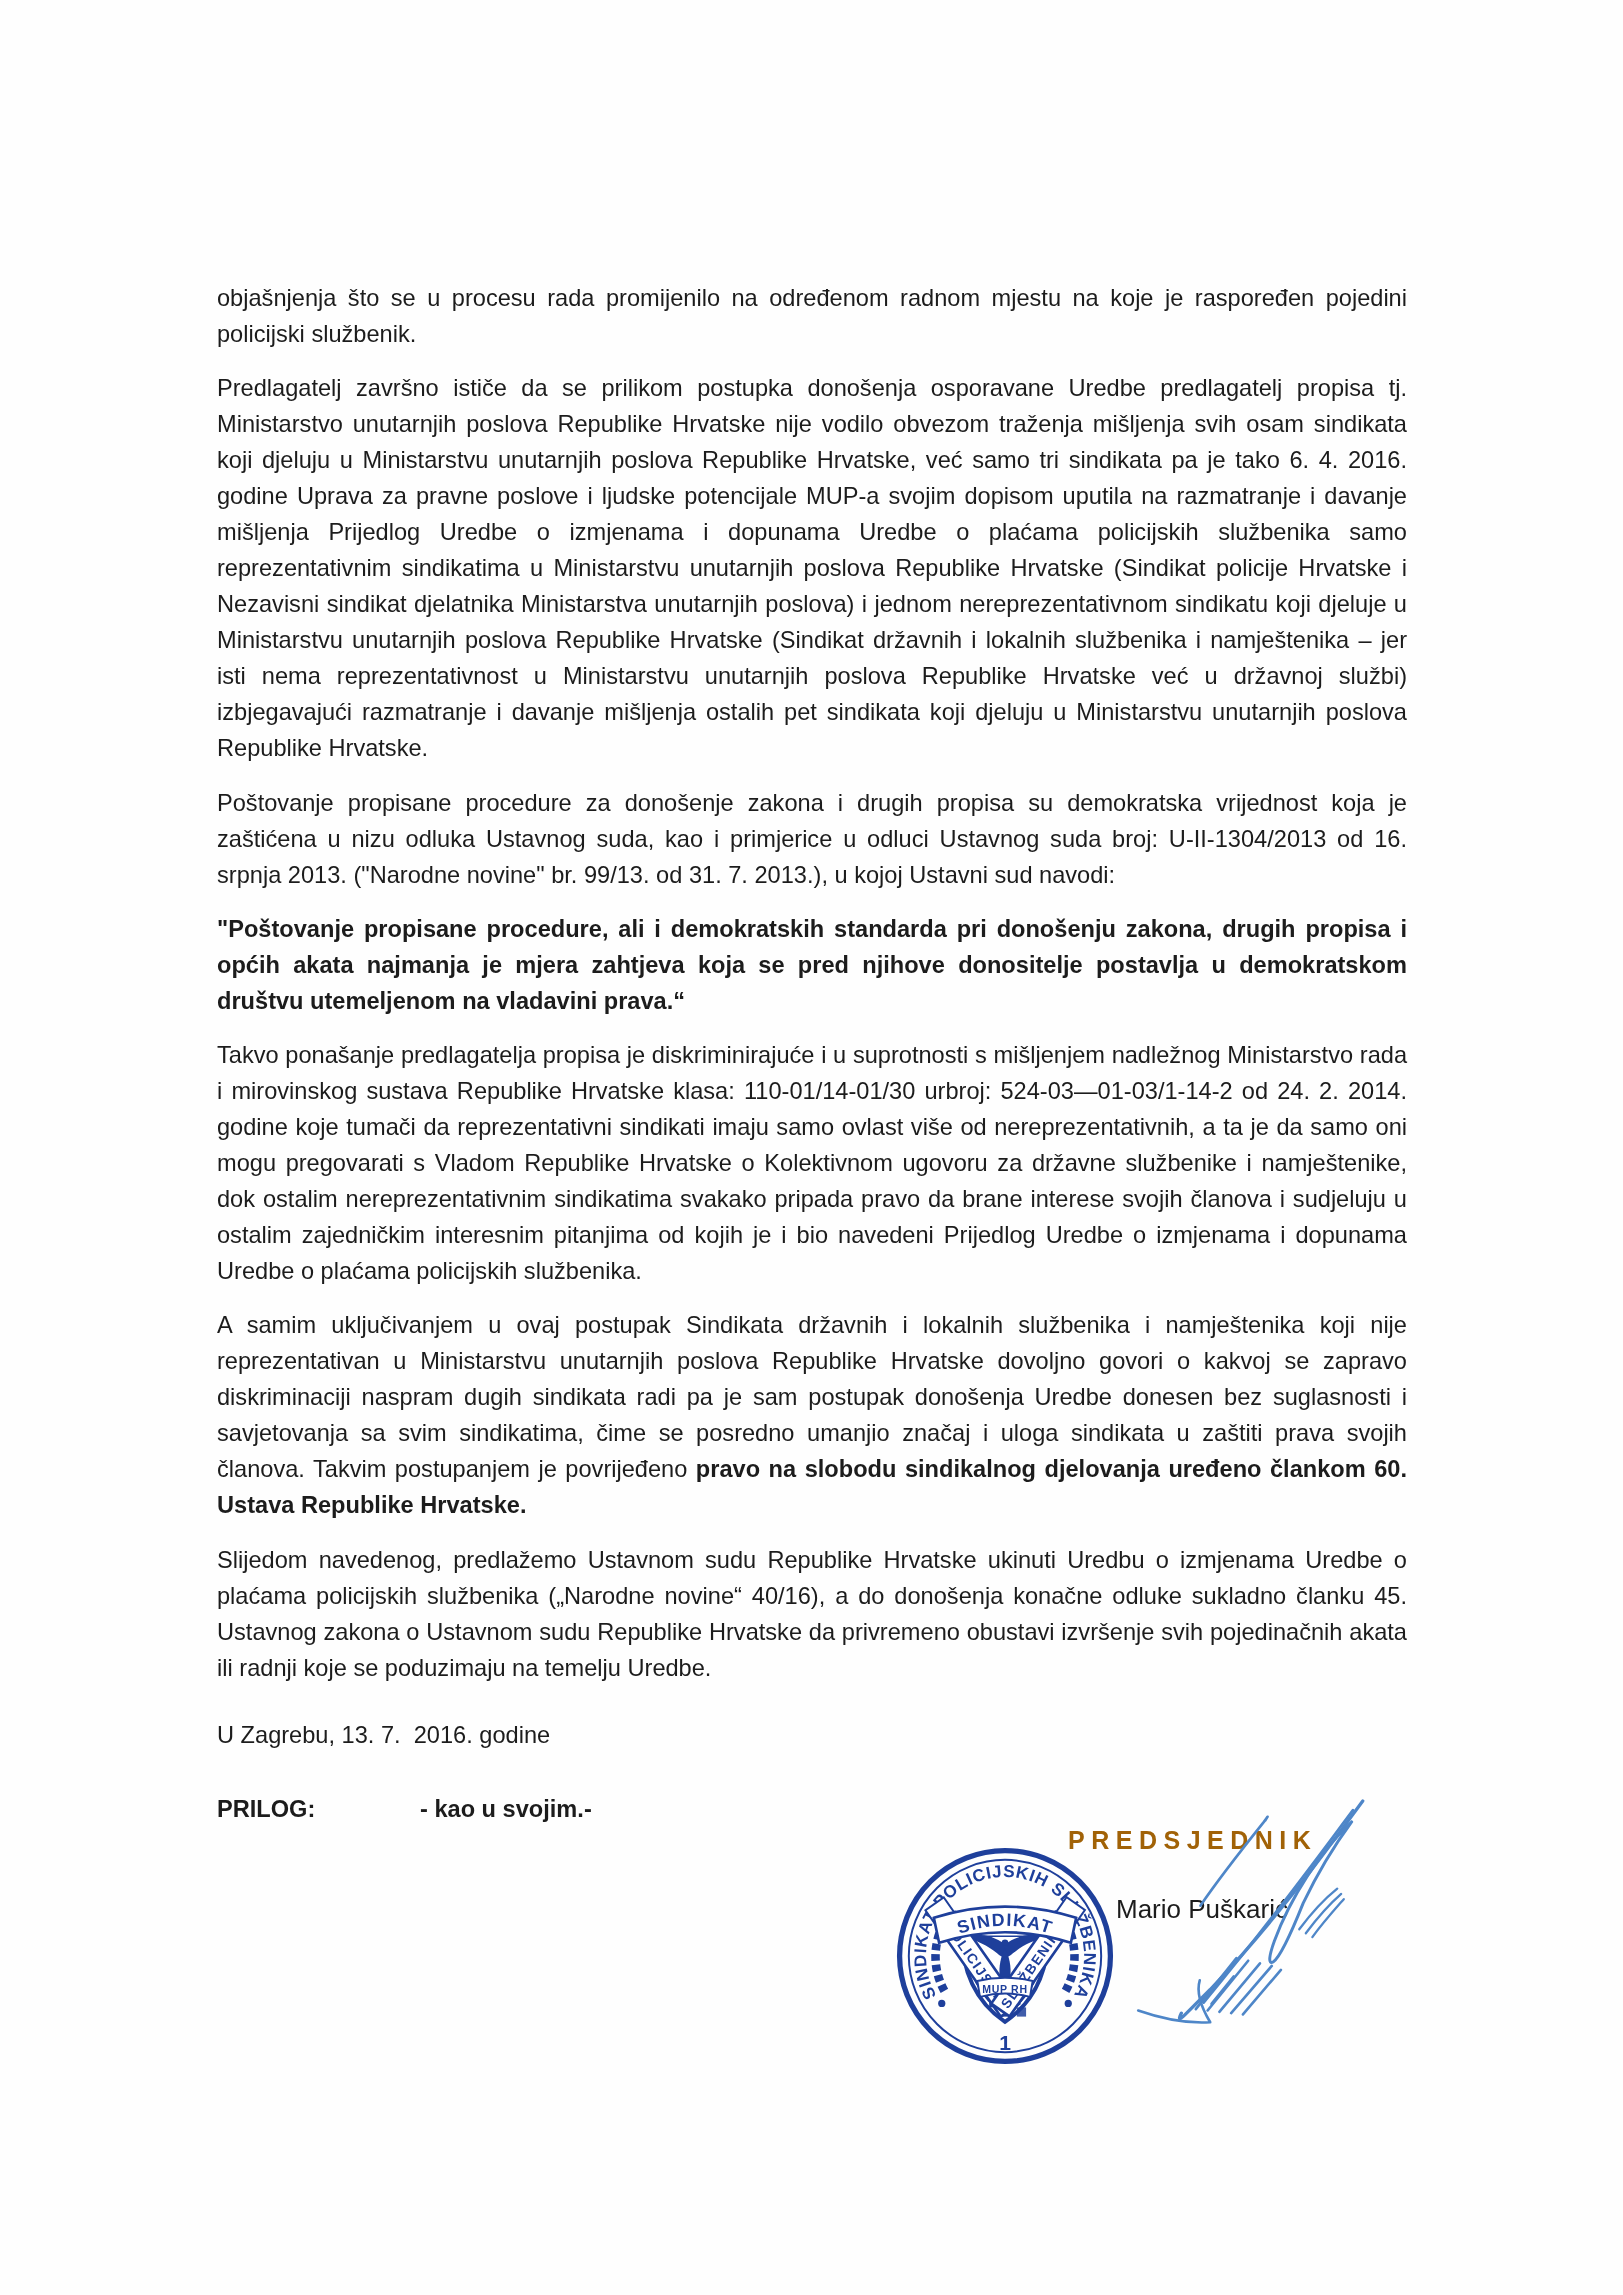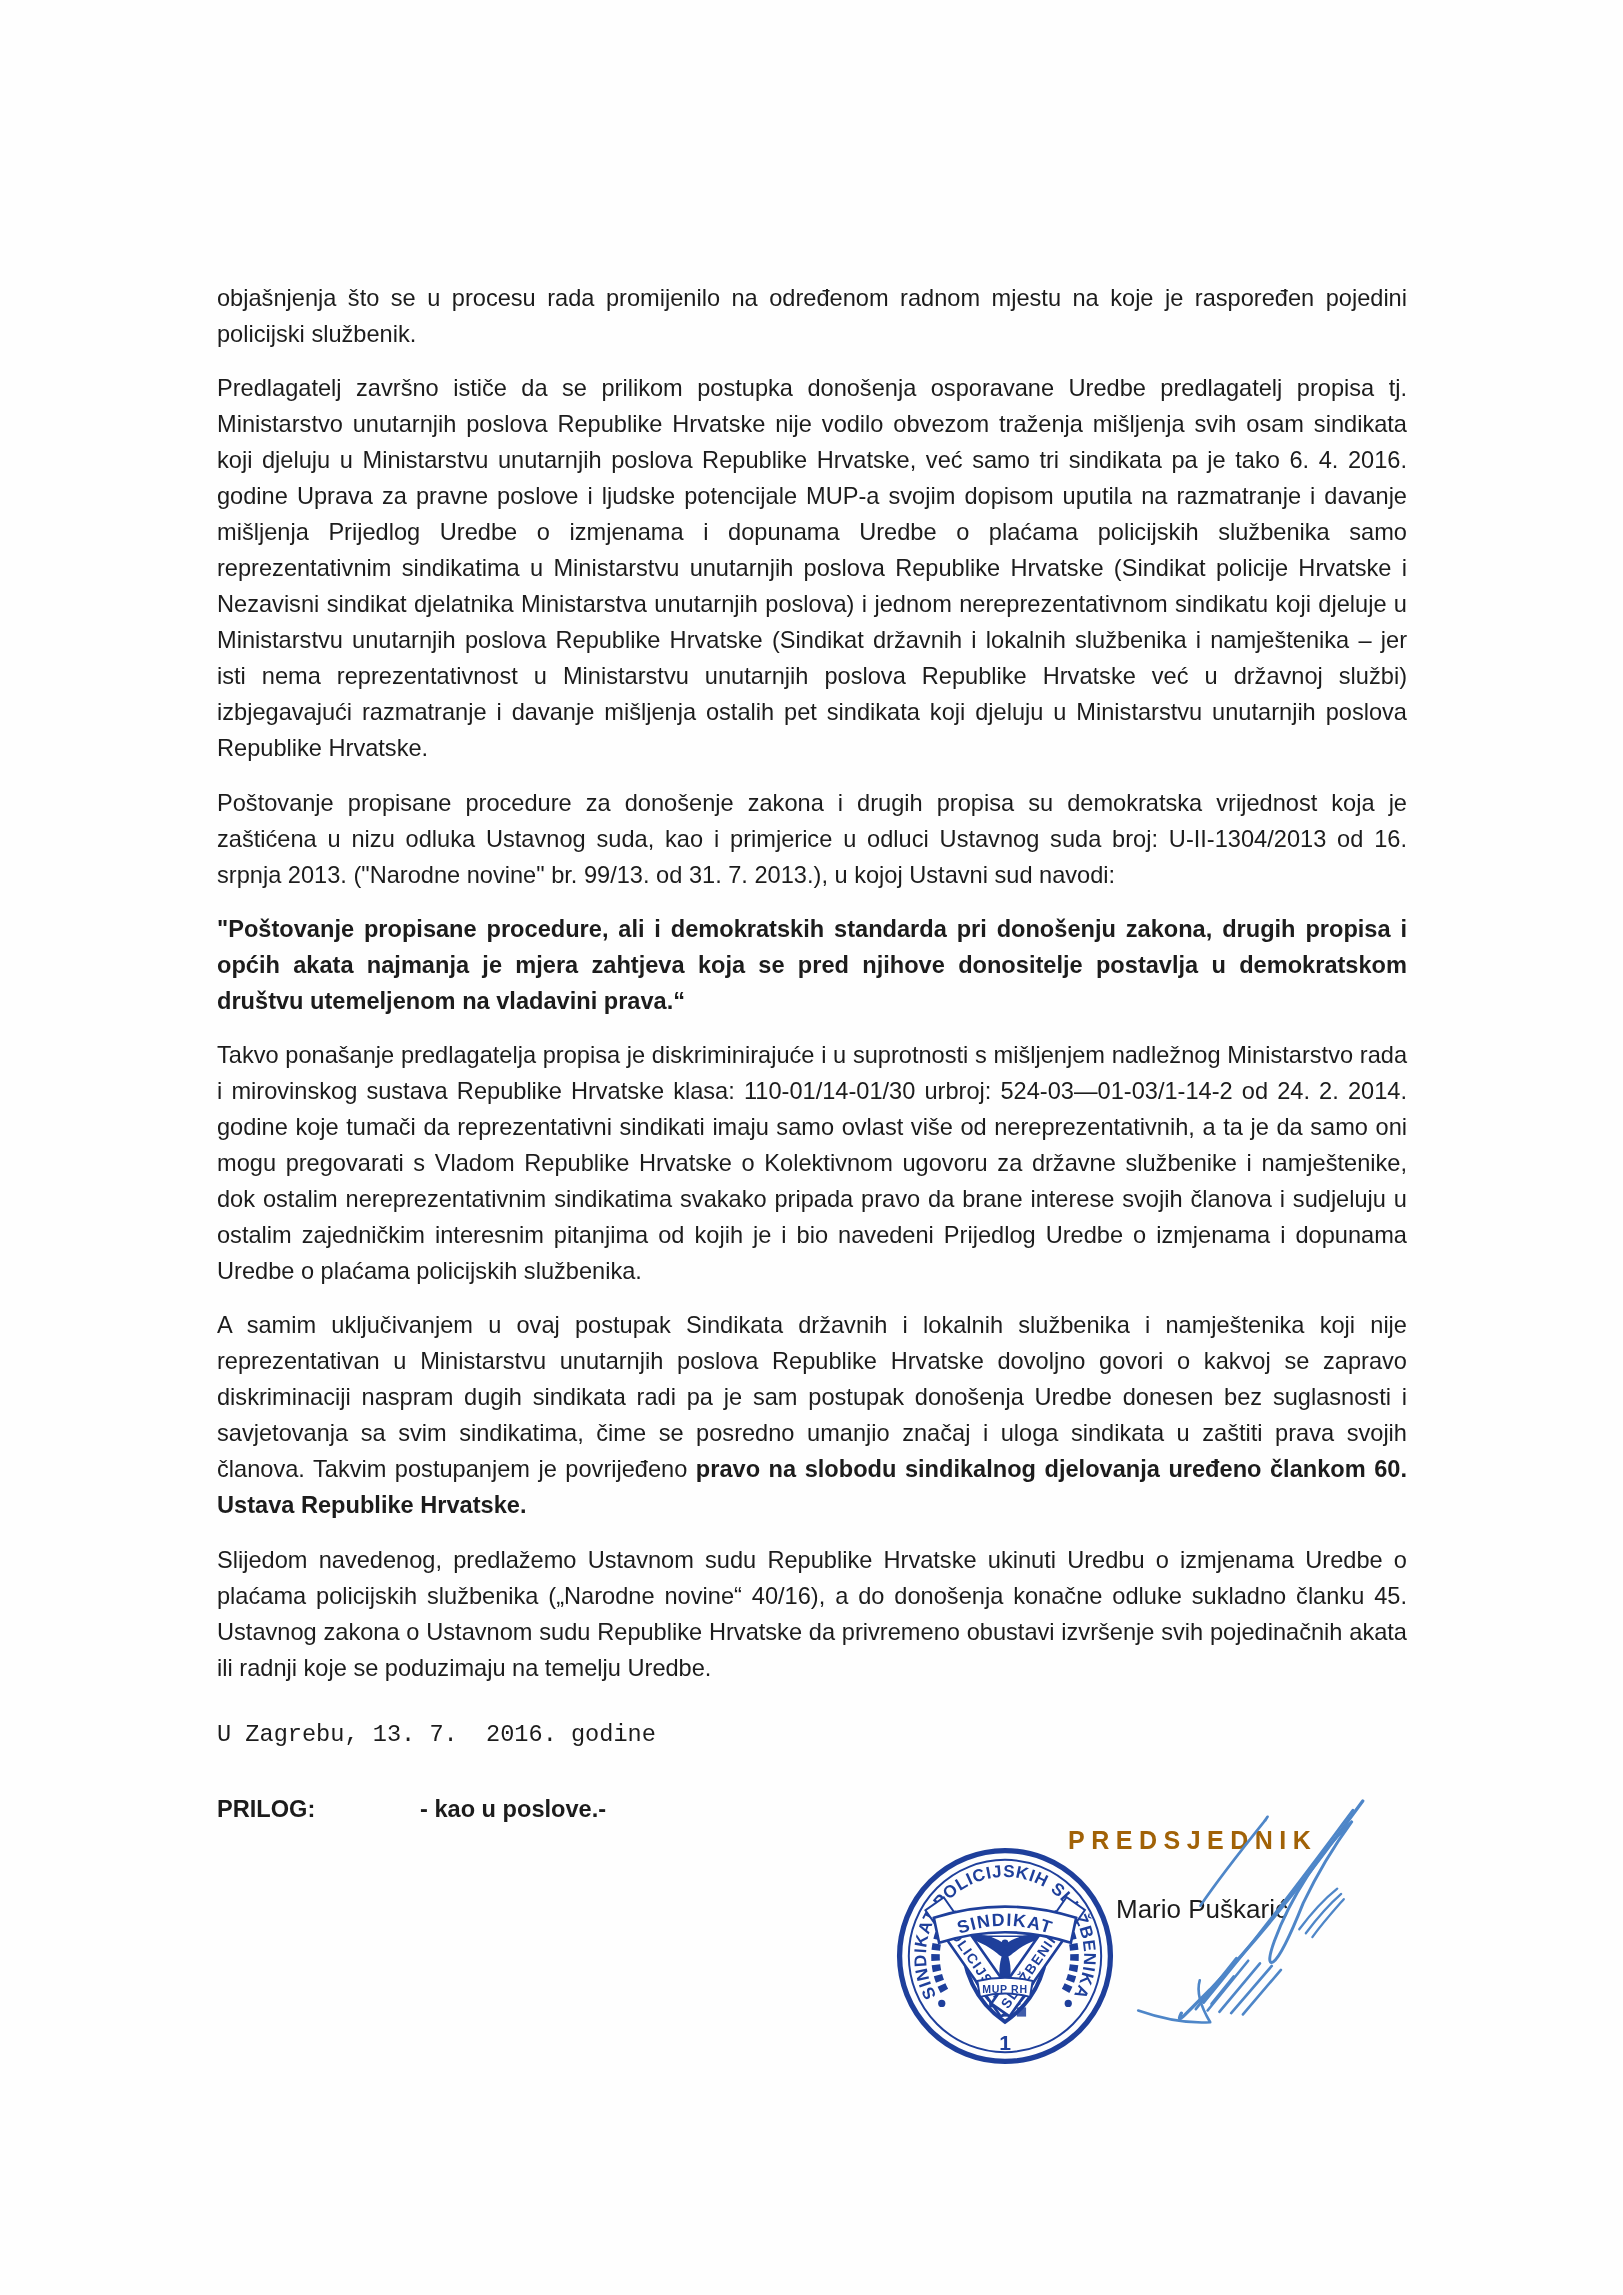--- a/index.html
+++ b/index.html
@@ -29,21 +29,20 @@
     font-size:23.6px;
     line-height:36px;
     text-align:justify;
     text-justify:inter-word;
   }
   .bold{font-weight:bold;}
   .dateline{
     margin-top:31px !important;
     text-align:left;
     white-space:pre-wrap;
-    font-family:Liberation Mono, monospace;
   }
   .prilog-row{
     margin-top:38px;
     display:flex;
     font-size:23.6px;
     line-height:36px;
     font-weight:bold;
   }
   .prilog-label{flex:0 0 203px;}
   .sig-title{
@@ -92,21 +91,21 @@
     <p>objašnjenja što se u procesu rada promijenilo na određenom radnom mjestu na koje je raspoređen pojedini policijski službenik.</p>
     <p>Predlagatelj završno ističe da se prilikom postupka donošenja osporavane Uredbe predlagatelj propisa tj. Ministarstvo unutarnjih poslova Republike Hrvatske nije vodilo obvezom traženja mišljenja svih osam sindikata koji djeluju u Ministarstvu unutarnjih poslova Republike Hrvatske, već samo tri sindikata pa je tako 6. 4. 2016. godine Uprava za pravne poslove i ljudske potencijale MUP-a svojim dopisom uputila na razmatranje i davanje mišljenja Prijedlog Uredbe o izmjenama i dopunama Uredbe o plaćama policijskih službenika samo reprezentativnim sindikatima u Ministarstvu unutarnjih poslova Republike Hrvatske (Sindikat policije Hrvatske i Nezavisni sindikat djelatnika Ministarstva unutarnjih poslova) i jednom nereprezentativnom sindikatu koji djeluje u Ministarstvu unutarnjih poslova Republike Hrvatske (Sindikat državnih i lokalnih službenika i namještenika – jer isti nema reprezentativnost u Ministarstvu unutarnjih poslova Republike Hrvatske već u državnoj službi) izbjegavajući razmatranje i davanje mišljenja ostalih pet sindikata koji djeluju u Ministarstvu unutarnjih poslova Republike Hrvatske.</p>
     <p>Poštovanje propisane procedure za donošenje zakona i drugih propisa su demokratska vrijednost koja je zaštićena u nizu odluka Ustavnog suda, kao i primjerice u odluci Ustavnog suda broj: U-II-1304/2013 od 16. srpnja 2013. ("Narodne novine" br. 99/13. od 31. 7. 2013.), u kojoj Ustavni sud navodi:</p>
     <p class="bold">"Poštovanje propisane procedure, ali i demokratskih standarda pri donošenju zakona, drugih propisa i općih akata najmanja je mjera zahtjeva koja se pred njihove donositelje postavlja u demokratskom društvu utemeljenom na vladavini prava.“</p>
     <p>Takvo ponašanje predlagatelja propisa je diskriminirajuće i u suprotnosti s mišljenjem nadležnog Ministarstvo rada i mirovinskog sustava Republike Hrvatske klasa: 110-01/14-01/30 urbroj: 524-03—01-03/1-14-2 od 24. 2. 2014. godine koje tumači da reprezentativni sindikati imaju samo ovlast više od nereprezentativnih, a ta je da samo oni mogu pregovarati s Vladom Republike Hrvatske o Kolektivnom ugovoru za državne službenike i namještenike, dok ostalim nereprezentativnim sindikatima svakako pripada pravo da brane interese svojih članova i sudjeluju u ostalim zajedničkim interesnim pitanjima od kojih je i bio navedeni Prijedlog Uredbe o izmjenama i dopunama Uredbe o plaćama policijskih službenika.</p>
     <p><span>A samim uključivanjem u ovaj postupak Sindikata državnih i lokalnih službenika i namještenika koji nije reprezentativan u Ministarstvu unutarnjih poslova Republike Hrvatske dovoljno govori o kakvoj se zapravo diskriminaciji naspram dugih sindikata radi pa je sam postupak donošenja Uredbe donesen bez suglasnosti i savjetovanja sa svim sindikatima, čime se posredno umanjio značaj i uloga sindikata u zaštiti prava svojih članova. Takvim postupanjem je povrijeđeno </span><strong>pravo na slobodu sindikalnog djelovanja uređeno člankom 60. Ustava Republike Hrvatske.</strong></p>
     <p>Slijedom navedenog, predlažemo Ustavnom sudu Republike Hrvatske ukinuti Uredbu o izmjenama Uredbe o plaćama policijskih službenika („Narodne novine“ 40/16), a do donošenja konačne odluke sukladno članku 45. Ustavnog zakona o Ustavnom sudu Republike Hrvatske da privremeno obustavi izvršenje svih pojedinačnih akata ili radnji koje se poduzimaju na temelju Uredbe.</p>
     <p class="dateline">U Zagrebu, 13. 7.  2016. godine</p>
     <div class="prilog-row">
       <span class="prilog-label">PRILOG:</span>
-      <span>- kao u poslove.-</span>
+      <span>- kao u svojim.-</span>
     </div>
   </div>
 
   <div class="sig-title">PREDSJEDNIK</div>
   <div class="sig-name">Mario Puškarić</div>
 
   <svg class="stamp" viewBox="0 0 340 340" aria-hidden="true">
     <circle cx="170" cy="170" r="160" class="s-stroke" stroke-width="8"></circle>
     <circle cx="170" cy="170" r="146" class="s-stroke" stroke-width="3"></circle>
 

